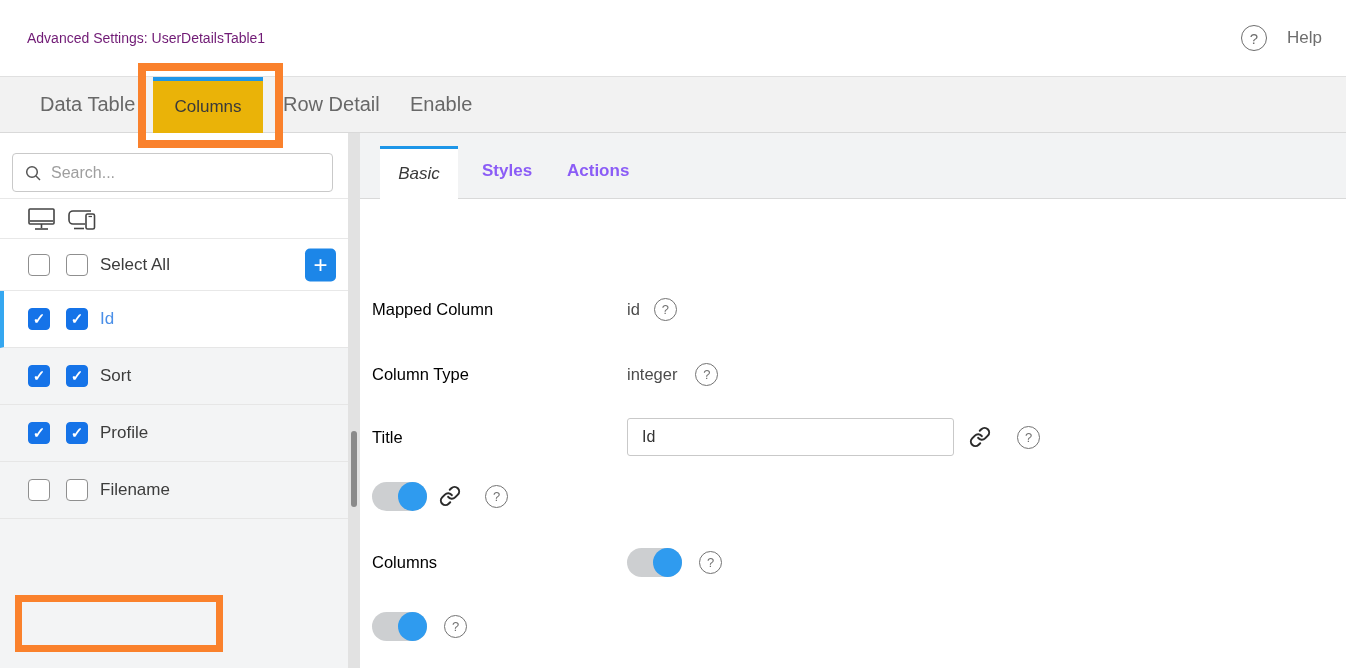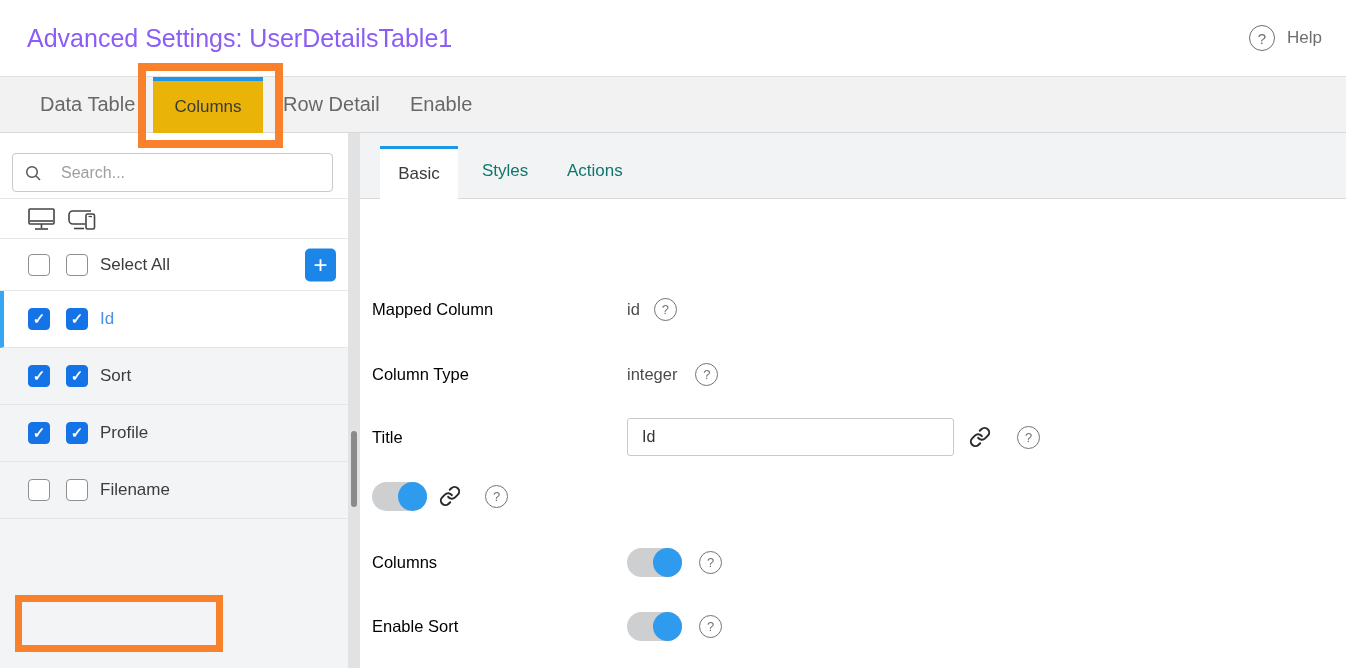--- a/index.html
+++ b/index.html
@@ -2,45 +2,45 @@
 <html><head>
 <meta charset="utf-8">
 <style>
   * { margin:0; padding:0; box-sizing:border-box; }
   html,body { width:1346px; height:669px; overflow:hidden; }
   body { font-family:"Liberation Sans", sans-serif; background:#fff; position:relative; }
 
   
   .header { position:relative; height:77px; background:#fff; border-bottom:1px solid #e0e0e0; }
   .header .title { position:absolute; left:27px; top:50%; transform:translateY(-50%);
-                   font-size:25px; color:#8b5cf6; }
+                   font-size:14px; color:#701a75; }
   .help-wrap { position:absolute; right:24px; top:50%; transform:translateY(-50%);
                display:flex; align-items:center; gap:12px; cursor:pointer; }
   .help-icon { width:26px; height:26px; border:1.6px solid #6e6e6e; border-radius:50%;
                color:#6e6e6e; font-size:15px; display:flex; align-items:center; justify-content:center; }
-  .help-label { font-size:17px; color:#6e6e6e; }
+  .help-label { font-size:17px; color:#6e6e6e;margin-left:8px; }
 
   
   .main-tabbar { position:relative; height:56px; background:#f2f2f2; border-bottom:1px solid #d9d9d9; }
   .mtab { position:absolute; top:0; height:55px; line-height:55px; font-size:20px; color:#686868; cursor:pointer; }
   .mtab-active-box { position:absolute; left:153px; width:110px; top:0; bottom:-1px; background:#eab308;
                      border-top:4px solid #1e96e8; z-index:2; display:flex; align-items:center;
                      justify-content:center; cursor:pointer; }
   .mtab-active-box span { font-size:17px; color:#3a3a3a; }
 
   
   .content { position:relative; display:flex; height:535px; }
 
   
   .sidebar { position:relative; width:360px; background:#f3f4f5; flex:none; }
   .search-wrap { position:relative; height:66px; background:#fff; border-bottom:1px solid #e8e8e8; }
   .search-box { position:absolute; left:12px; top:20px; width:321px; height:39px; background:#fff;
                 border:1px solid #c9c9c9; border-radius:4px; display:flex; align-items:center; padding:0 12px; }
   .search-box svg { flex:none; }
-  .search-box input { border:none; outline:none; width:100%; margin-left:20px; font-size:16px;
+  .search-box input { border:none; outline:none; width:100%; margin-left:10px; font-size:16px;
                       color:#b91c1c; font-family:"Liberation Sans",sans-serif; background:transparent; }
   .search-box input::placeholder { color:#9e9e9e; }
 
   .device-row { height:40px; background:#fff; border-bottom:1px solid #e8e8e8;
                 display:flex; align-items:center; padding-left:27px; gap:10px; }
 
   .selectall-row { position:relative; height:52px; background:#fff; border-bottom:1px solid #e8e8e8;
                    display:flex; align-items:center; padding-left:28px; }
   .plus-btn { position:absolute; right:24px; top:50%; transform:translateY(-50%); width:31px; height:33px;
               background:#1c86e8; color:#fff; border:none; border-radius:5px; font-size:24px;
@@ -59,25 +59,25 @@
   .list-item.selected { background:#fff; border-left:4px solid #35a7f0; padding-left:24px; }
   .list-item.selected .row-label { color:#4a8fe8; }
 
   .scroll-track { position:absolute; right:0; top:0; bottom:0; width:12px; background:#e2e2e2; }
   .scroll-thumb { position:absolute; left:3px; top:298px; width:6px; height:76px; background:#8a8a8a;
                   border-radius:3px; cursor:pointer; }
 
   
   .panel { position:relative; flex:1; background:#fff; }
   .panel-tabbar { position:relative; height:66px; background:#f2f3f4; border-bottom:1px solid #d9d9d9; }
-  .ptab { position:absolute; top:13px; height:52px; line-height:49px; font-size:17px; color:#0f766e; cursor:pointer; }
+  .ptab { position:absolute; top:13px; height:52px; line-height:49px; font-size:17px; color:#8b5cf6; cursor:pointer;font-weight:bold; }
   .ptab-active-box { position:absolute; left:20px; width:78px; top:13px; bottom:-1px; background:#fff;
                      border-top:3px solid #1e96e8; z-index:2; display:flex; align-items:center;
                      justify-content:center; cursor:pointer; }
-  .ptab-active-box span { font-size:17px; color:#3a3a3a; }
+  .ptab-active-box span { font-size:17px; color:#3a3a3a;font-style:italic; }
 
   .form { position:relative; }
   .frow { position:absolute; left:12px; right:0; height:40px; display:flex; align-items:center; }
   .flabel { width:255px; flex:none; font-size:16.5px; color:#000000; }
   .fvalue { font-size:16.5px; color:#4c4c4c; }
 
   .qicon { width:23px; height:23px; border:1.4px solid #737373; border-radius:50%; color:#737373;
            font-size:13px; display:flex; align-items:center; justify-content:center; flex:none; }
 
   .text-input { width:327px; height:38px; border:1px solid #c9c9c9; border-radius:3px; padding:0 14px;
@@ -230,21 +230,20 @@
 
       <div class="frow" style="top:343px">
         <span class="flabel">Columns</span>
         <span class="toggle">
             <span class="knob"></span>
           </span>
         <span class="qicon" style="margin-left:17px">?</span>
       </div>
 
       <div class="frow" style="top:407px">
-        <span class="flabel">Enable Sort</span>
         <span class="toggle">
             <span class="knob"></span>
           </span>
         <span class="qicon" style="margin-left:17px">?</span>
       </div>
 
     </div>
   </div>
 </div>
 

